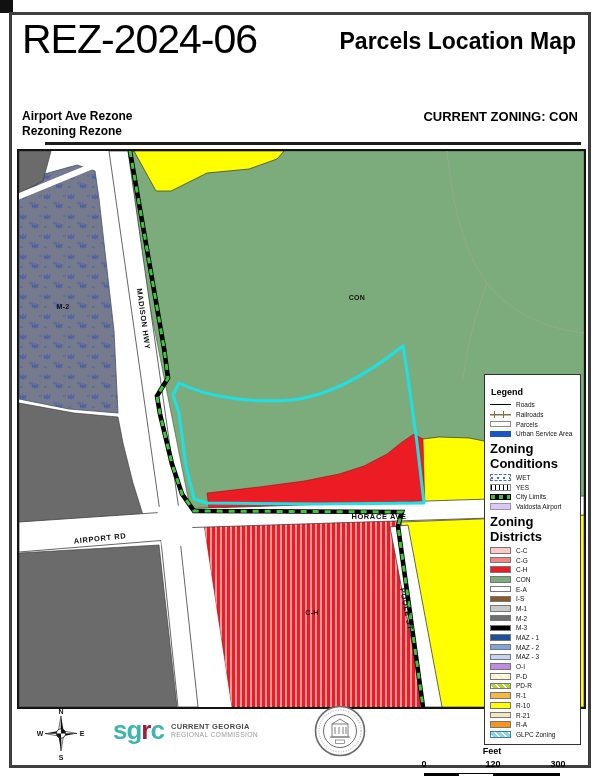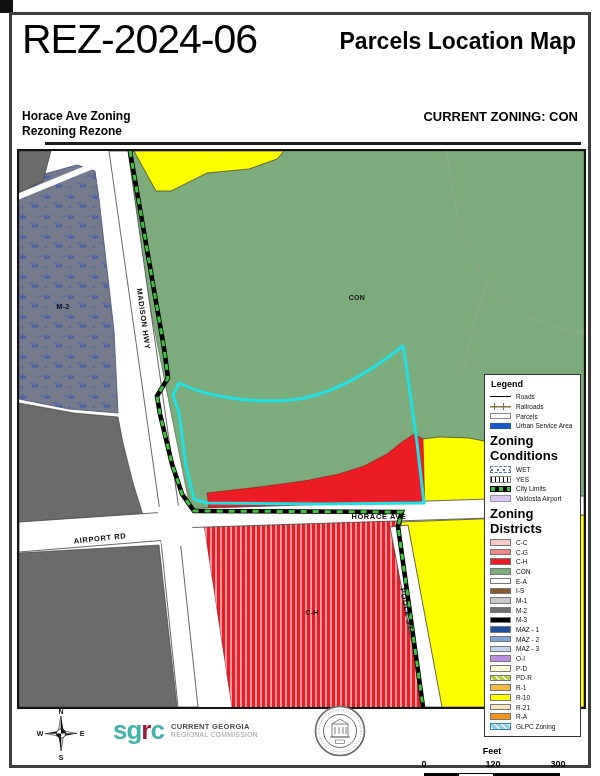--- a/index.html
+++ b/index.html
@@ -13,21 +13,21 @@
   .req2{position:absolute;left:22px;top:124px;font-size:12px;font-weight:bold;color:#000;}
   .cur-zone{position:absolute;right:22px;top:109px;font-size:13px;font-weight:bold;color:#000;}
   .prop-zone{position:absolute;right:22px;top:124px;font-size:13px;font-weight:bold;color:#000;}
   .head-rule{position:absolute;left:45px;top:142px;width:536px;height:3px;background:#1c1c1c;}
   
   .map-wrap{position:absolute;left:17px;top:149px;width:565px;height:556px;border:2px solid #141414;background:#fff;}
   .map-wrap svg{display:block;}
   .zone-label{font-size:7px;font-weight:bold;fill:#111;letter-spacing:.3px;}
   .road-label{font-size:7.5px;font-weight:bold;fill:#111;letter-spacing:.6px;}
   
-  .legend{position:absolute;left:484px;top:374px;width:97px;background:#fff;border:1px solid #333;padding:4px 0 5px 5px;box-sizing:border-box;z-index:5;}
+  .legend{position:absolute;left:484px;top:374px;width:97px;background:#fff;border:1px solid #333;padding:12px 0 5px 5px;box-sizing:border-box;z-index:5;}
   .lg-title{font-size:9px;font-weight:bold;margin:0 0 3px 1px;}
   .lg-head{font-size:13px;font-weight:bold;margin:2px 0 2px 0;}
   .lg-row{display:flex;align-items:center;height:9.7px;}
   .sw{width:21px;height:6.5px;margin-right:5px;flex:0 0 auto;border:1px solid #777;box-sizing:border-box;}
   .sw-road-line{border:none;background:linear-gradient(#000,#000) center/100% 1px no-repeat;}
   .sw-railroad-line{border:none;background:
      repeating-linear-gradient(90deg,transparent 0 4px,#7d6f45 4px 5px,transparent 5px 9px),
      linear-gradient(#7d6f45,#7d6f45) center/100% 1.5px no-repeat;}
   .sw-wet{border:1px dashed #4a6cc3;background:repeating-linear-gradient(90deg,#4a6cc3 0 2px,#fff 2px 6px) center/100% 2px no-repeat,#fff;}
   .sw-yes{border:1px solid #888;background:repeating-linear-gradient(90deg,#000 0 1px,#fff 1px 4px);}
@@ -50,21 +50,21 @@
 </style>
 </head>
 <body>
 
 <div class="page">
   <div class="corner-mark"></div>
   <div class="frame"></div>
 
   <div class="case-no">REZ-2024-06</div>
   <div class="map-title">Parcels Location Map</div>
-  <div class="req1">Horace Ave Zoning</div>
+  <div class="req1">Airport Ave Rezone</div>
   <div class="req2">Rezoning Rezone</div>
   <div class="cur-zone">CURRENT ZONING: CON</div>
   <div class="head-rule"></div>
 
   <div class="map-wrap">
     <svg width="565" height="556" viewBox="0 0 565 556">
       <defs>
         <pattern id="wetpat" width="24" height="20" patternUnits="userSpaceOnUse">
           <rect width="24" height="20" fill="#757A8C"></rect>
           <g stroke="#4A5FA8" stroke-width="1.1" fill="none">

